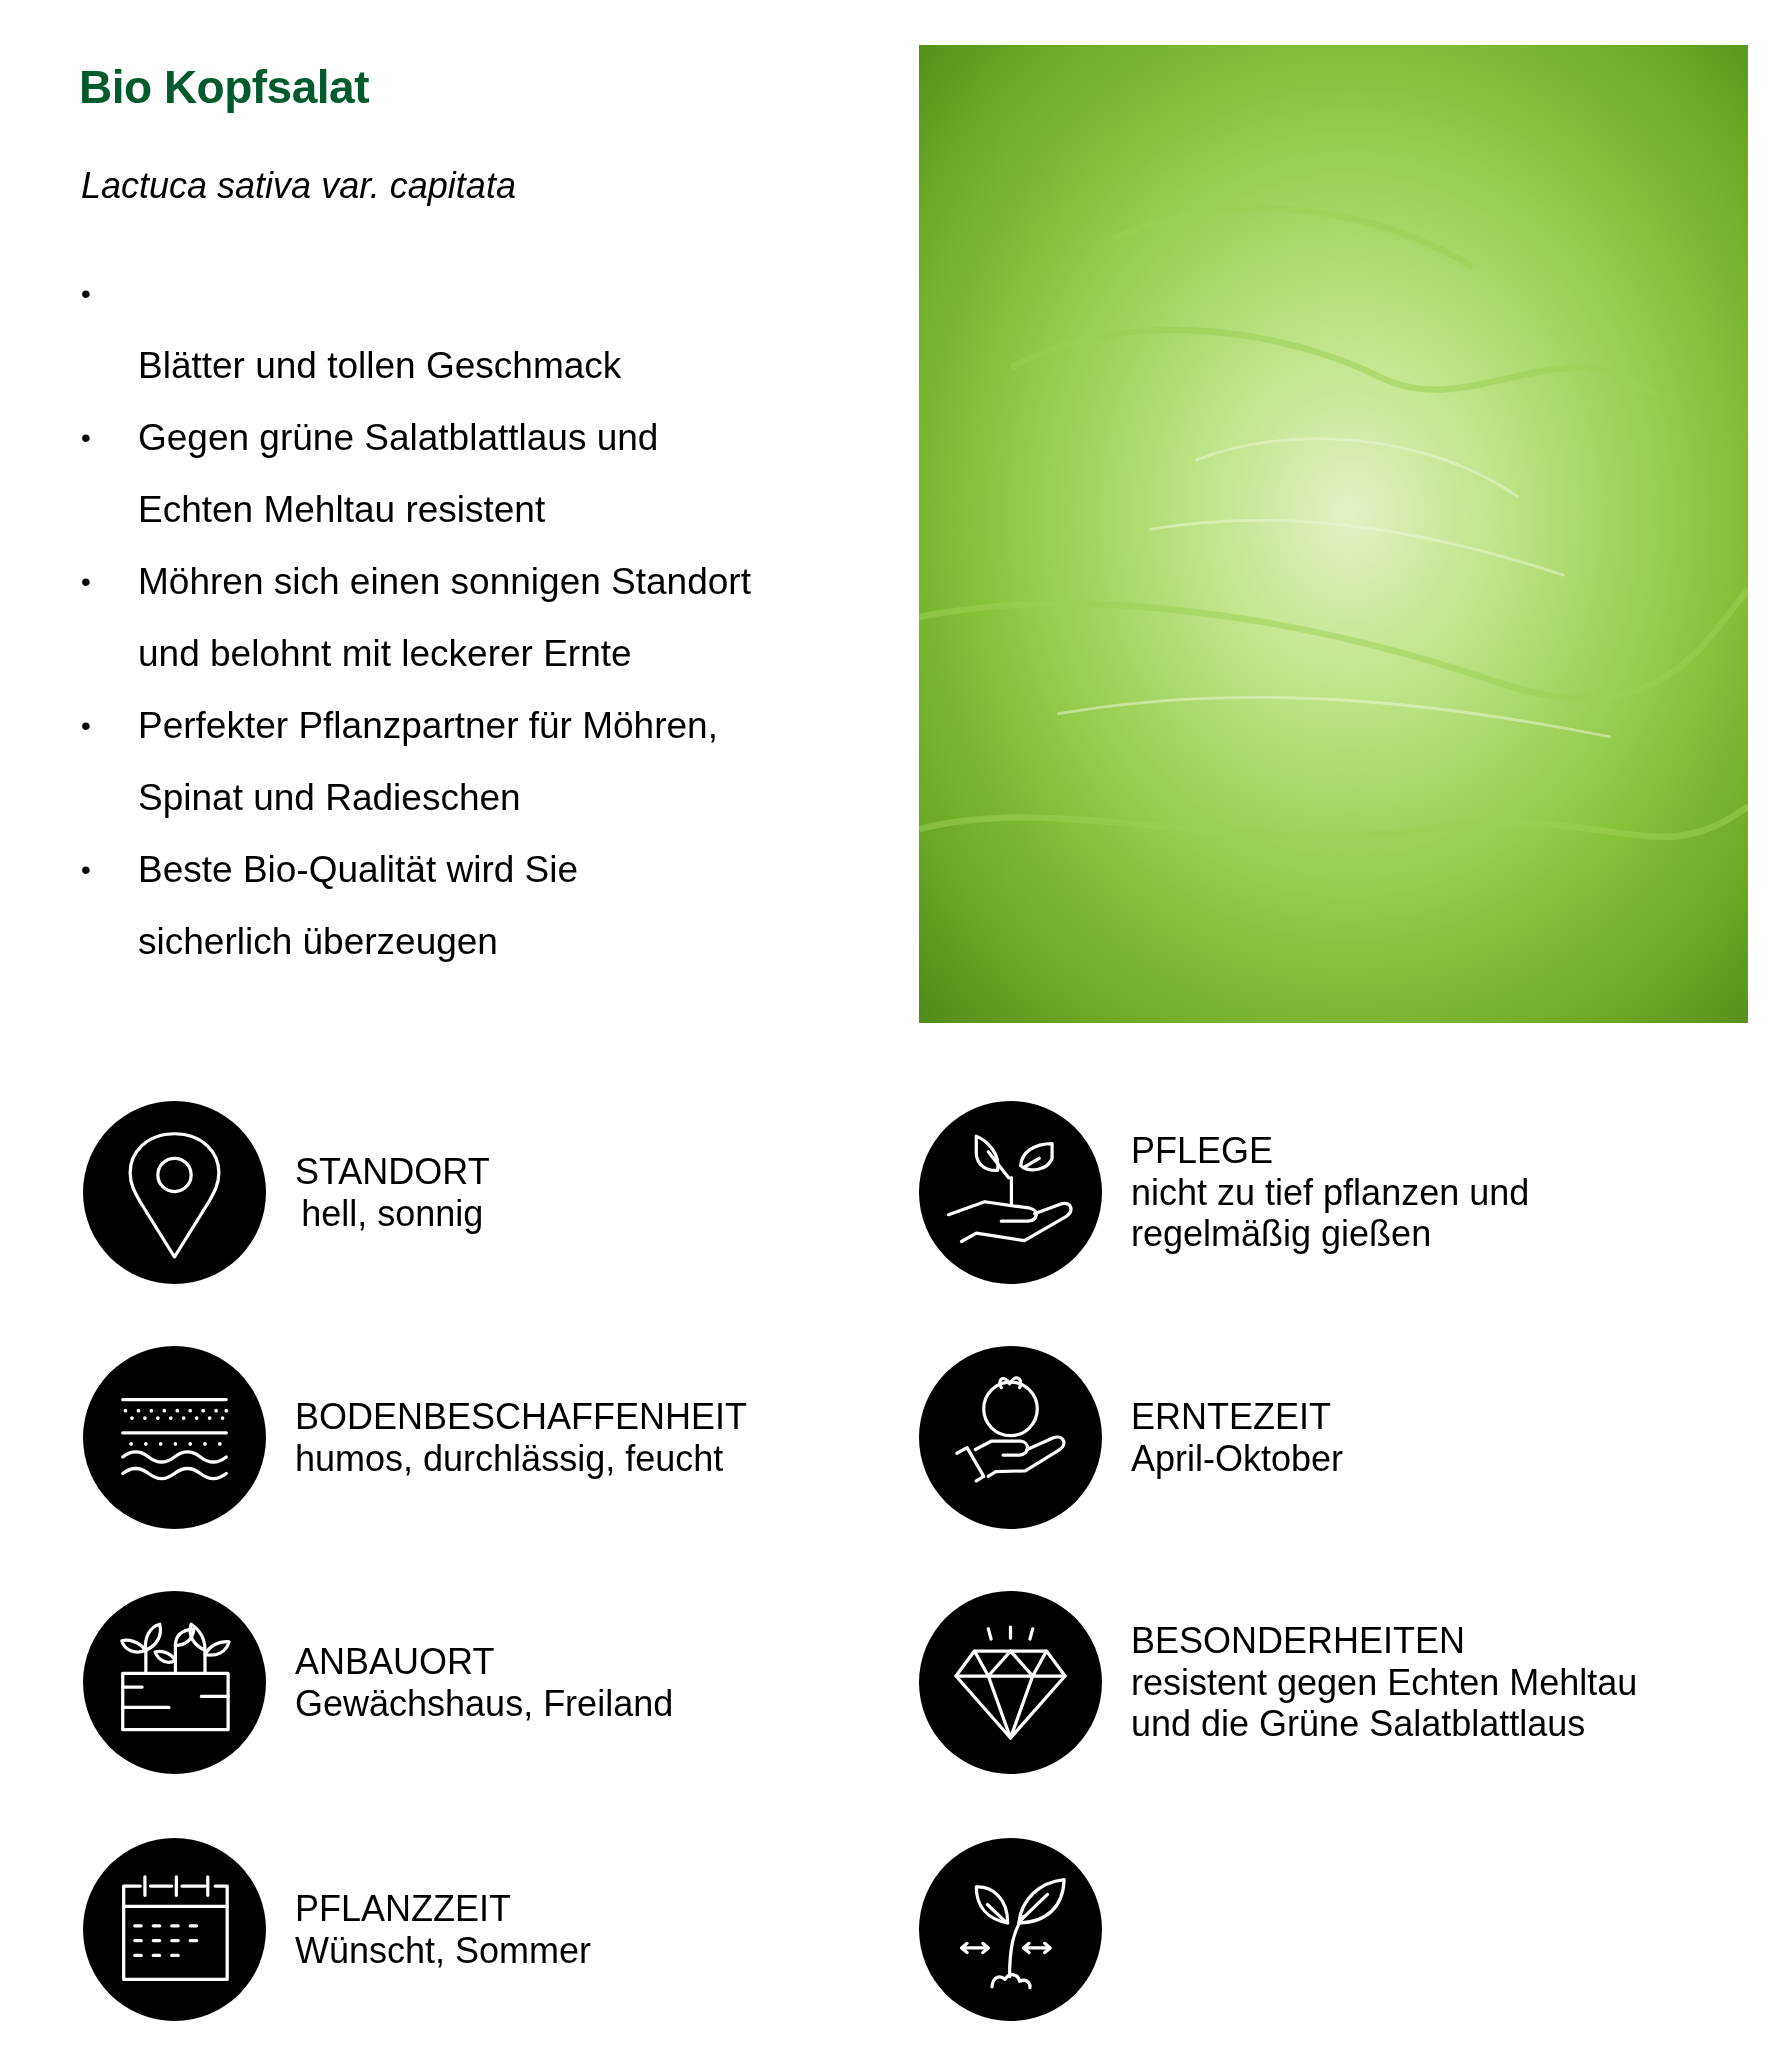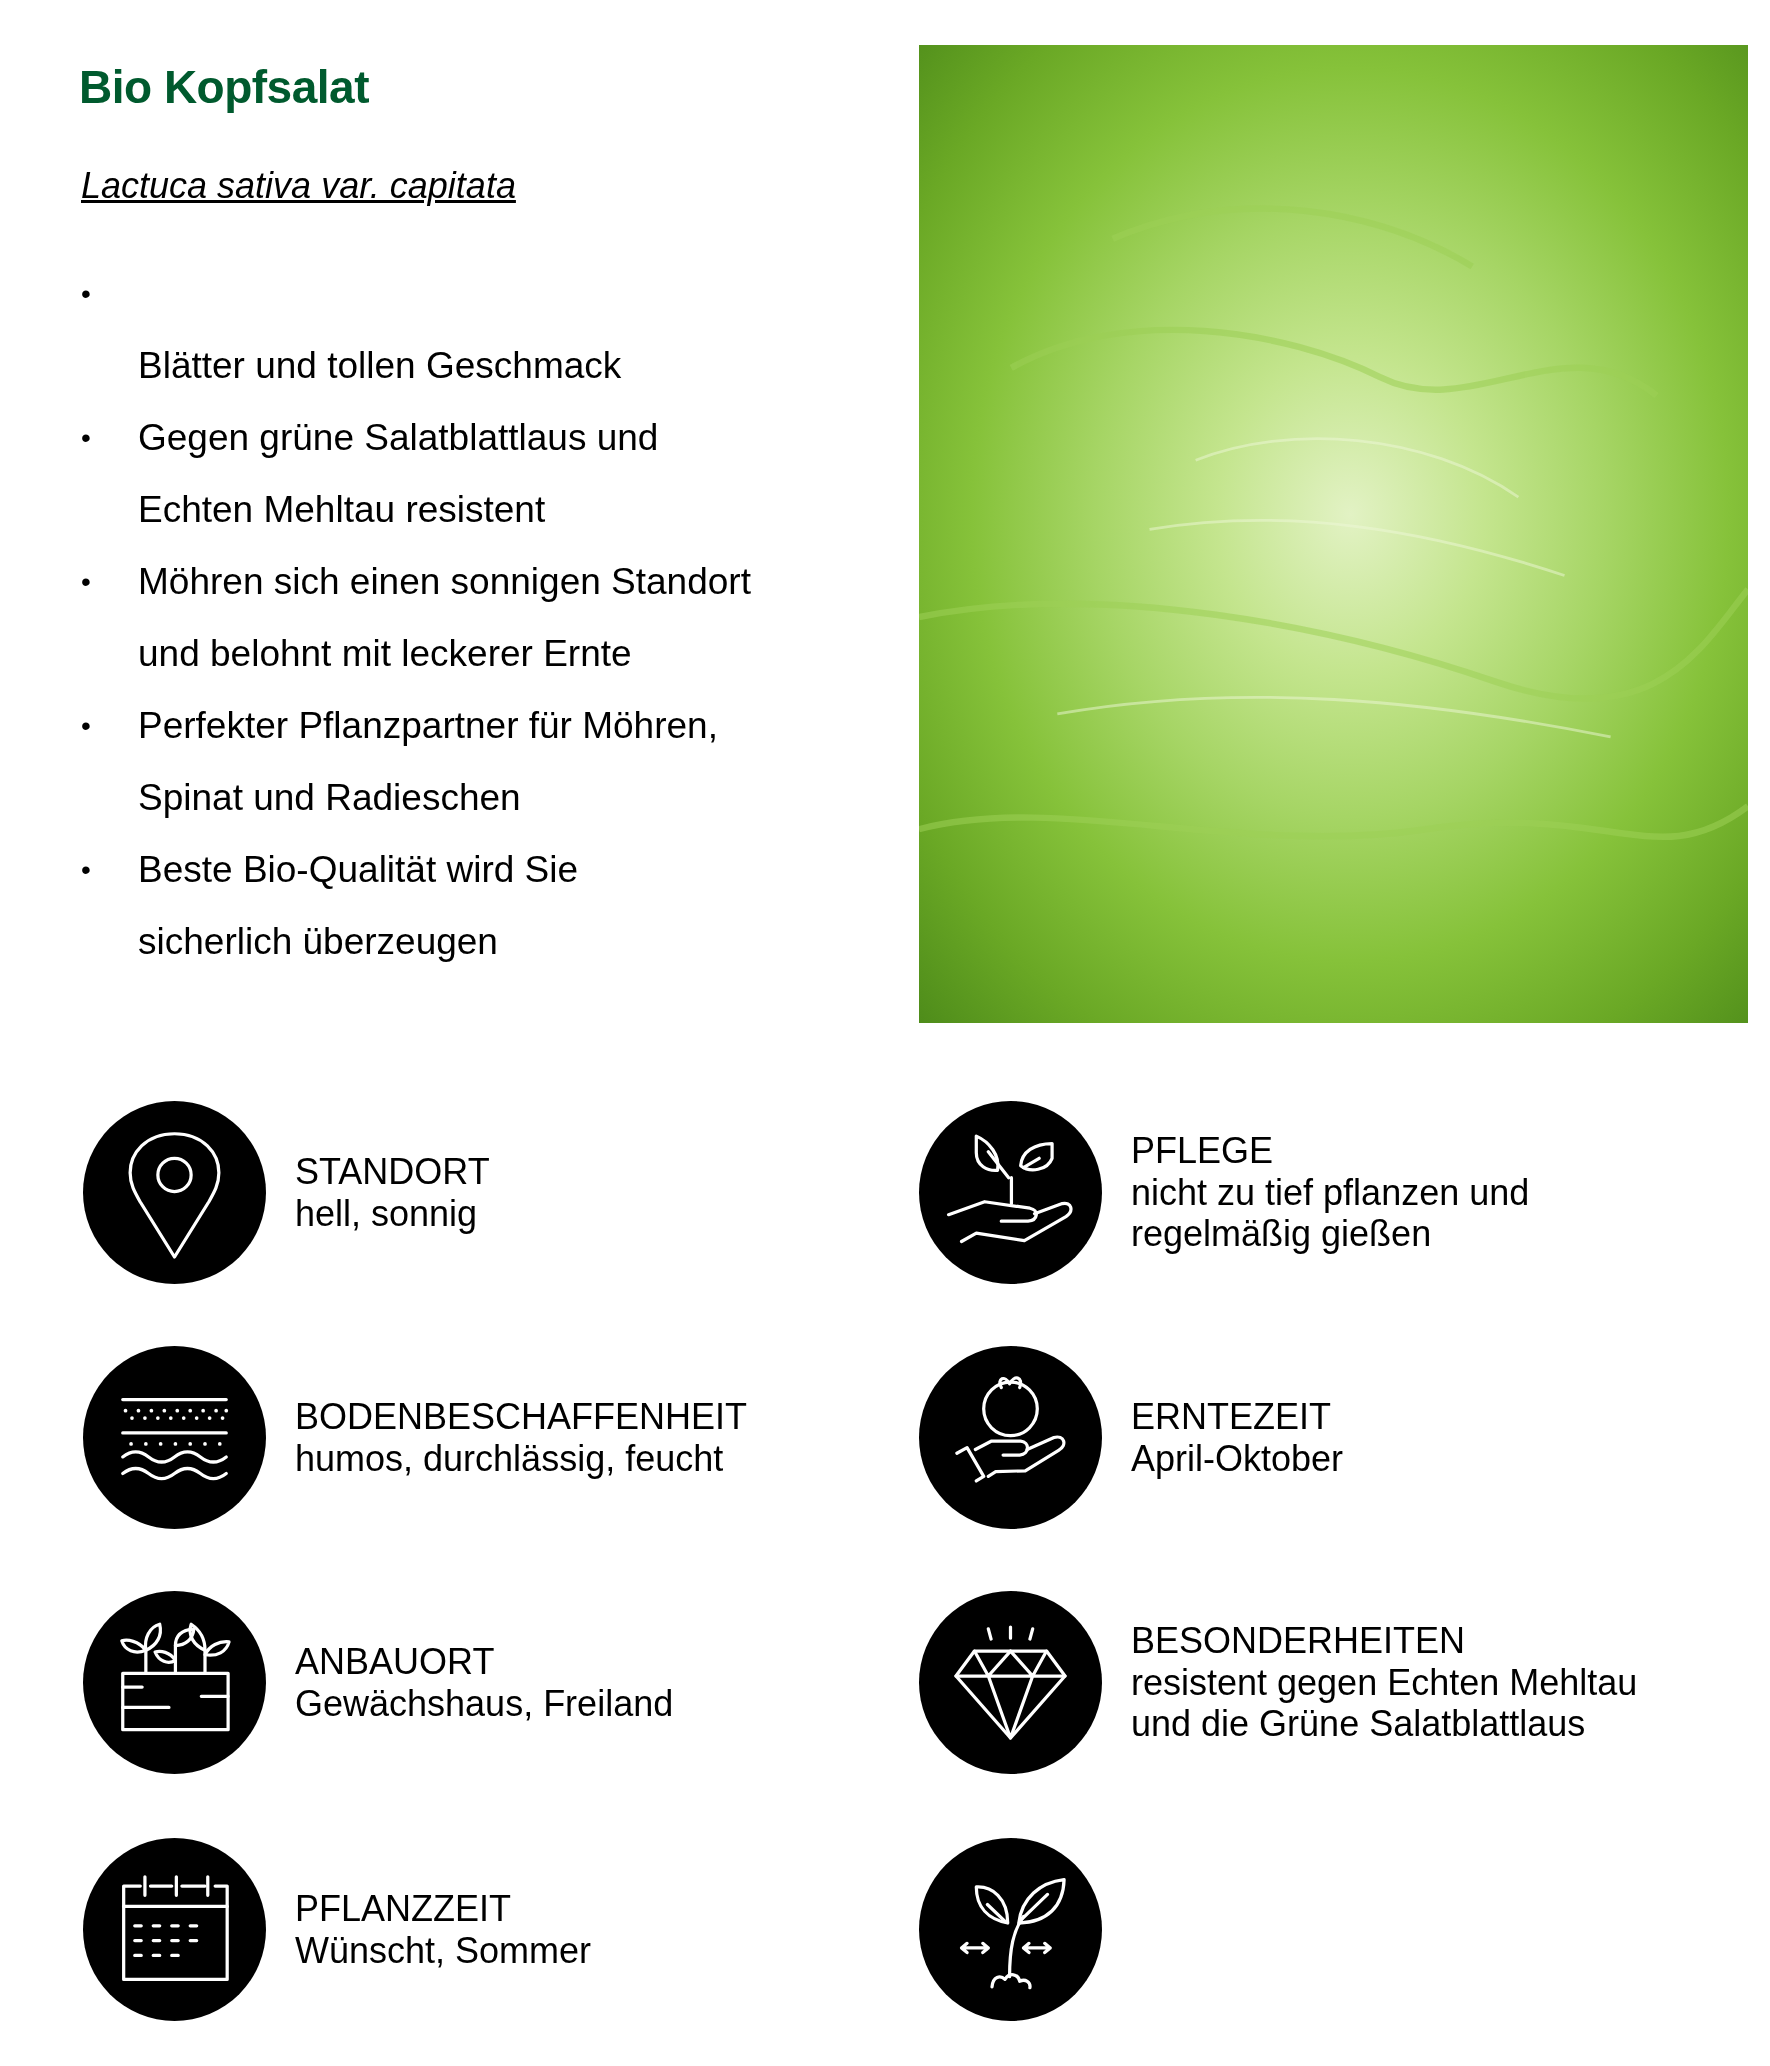--- a/index.html
+++ b/index.html
@@ -1,34 +1,34 @@
 <!DOCTYPE html>
 <html style="font-size:7.4px"><head>
 <meta charset="utf-8">
 <style>
   html, body { margin: 0; padding: 0; background: #ffffff; }
   body { width: 1771px; height: 2066px; position: relative; overflow: hidden;
          font-family: "Liberation Sans", "DejaVu Sans", sans-serif; color: #000; }
   .title { position: absolute; left: 79px; top: 64px; margin: 0;
            font-size: 46px; font-weight: 700; color: #005a2e; letter-spacing: -0.5px; line-height: 1; }
   .latin { position: absolute; left: 81px; top: 168px; margin: 0;
-           font-size: 36px; font-style: italic; line-height: 1; text-decoration: underline; }
+           font-size: 36px; font-style: italic; line-height: 1; }
   .bullets { position: absolute; left: 81px; top: 258px; width: 784px; margin: 0; padding: 0; list-style: none; }
   .bullets li { position: relative; padding-left: 57px; font-size: 37px; line-height: 72px; }
   .bullets li .dot { position: absolute; left: 0; top: 0; font-size: 28px; line-height: 72px; }
   .photo { position: absolute; left: 919px; top: 45px; width: 829px; height: 978px; overflow: hidden;
            background: radial-gradient(ellipse at 52% 48%, #e2f2c4 0%, #c4e58e 22%, #a6d565 42%, #86c23a 62%, #6aa825 82%, #4e8c1a 100%); }
   .photo svg { position: absolute; left: 0; top: 0; width: 100%; height: 100%; }
   .feature { position: absolute; width: 784px; height: 184px; }
   .feature .circle { position: absolute; left: 0; top: 0; width: 183px; height: 183px; border-radius: 50%; background: #000; }
   .feature .circle svg { position: absolute; left: 0; top: 0; width: 183px; height: 183px; }
   .feature .text { position: absolute; left: 212px; top: 0; height: 183px; display: flex; flex-direction: column; justify-content: center; }
   .feature .label { font-size: 36px; line-height: 1.15; font-weight: 400; letter-spacing: 0px; }
   .feature .value { font-size: 36px; line-height: 1.15; }
-  .f-standort { left: 83px; top: 1101px; }
+  .f-standort { left: 83px; top: 1101px; text-align: center; }
   .f-pflege { left: 919px; top: 1101px; }
   .f-boden { left: 83px; top: 1346px; }
   .f-ernte { left: 919px; top: 1346px; }
   .f-anbau { left: 83px; top: 1591px; text-decoration: underline; }
   .f-besonder { left: 919px; top: 1591px; }
   .f-pflanzzeit { left: 83px; top: 1838px; }
   .f-abstand { left: 919px; top: 1838px; }
   .ico { fill: none; stroke: #fff; stroke-width: 7; stroke-linecap: round; stroke-linejoin: round; }
 </style>
 </head>

